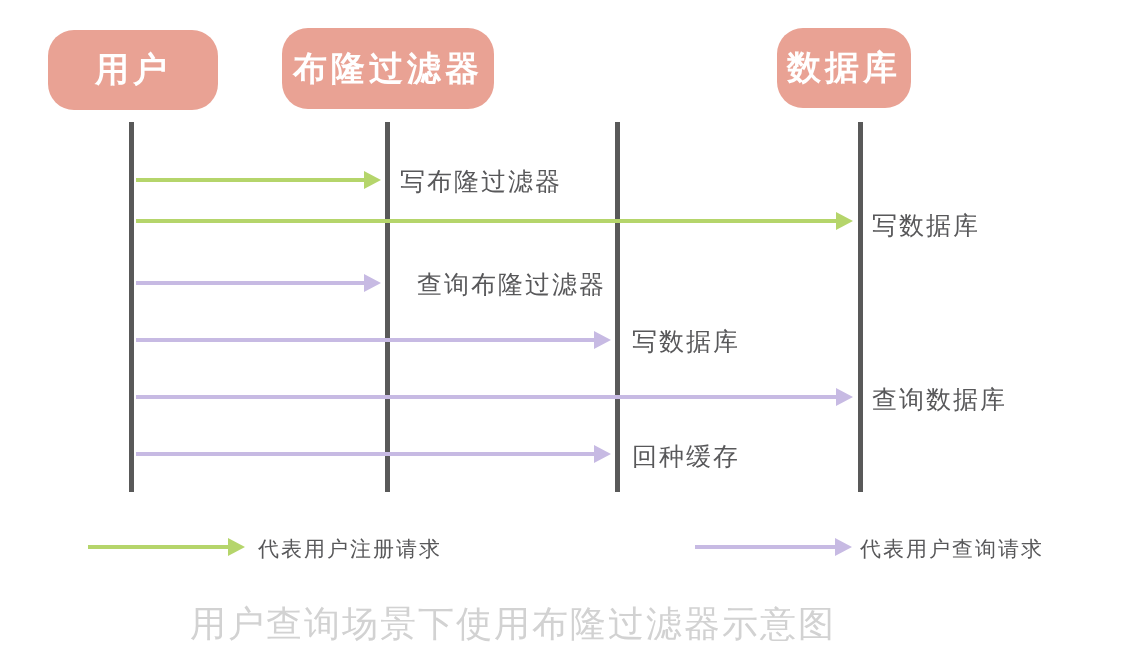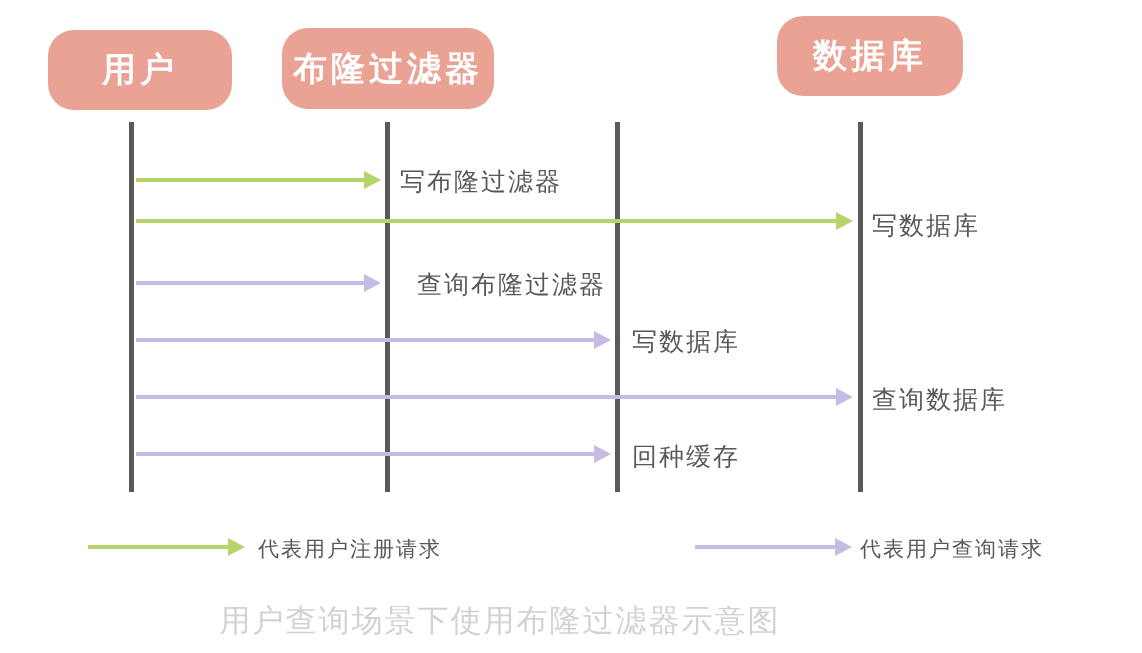--- a/index.html
+++ b/index.html
@@ -28,35 +28,35 @@
   .msg-label {
     position:absolute; transform:translateY(-50%); font-size:25px;
     color:var(--label-text); letter-spacing:2px; white-space:nowrap;
   }
   .legend-label {
     position:absolute; transform:translateY(-50%); font-size:21px;
     color:var(--label-text); letter-spacing:2px; white-space:nowrap;
   }
   .caption {
     position:absolute; left:190px; top:600px; width:620px; text-align:center;
-    font-size:31px; color:var(--caption-text); letter-spacing:2px; white-space:nowrap;
+    font-size:36px; color:var(--caption-text); letter-spacing:2px; white-space:nowrap;
   }
 </style>
 </head>
 <body>
 
 <div class="stage">
 
-  <div class="actor" style="left:48px; top:30px; width:184px; height:80px">
+  <div class="actor" style="left:48px; top:30px; width:170px; height:80px">
     <span>用户</span>
   </div>
   <div class="actor" style="left:282px; top:28px; width:212px; height:81px">
     <span>布隆过滤器</span>
   </div>
-  <div class="actor" style="left:777px; top:16px; width:186px; height:80px">
+  <div class="actor" style="left:777px; top:28px; width:134px; height:80px">
     <span>数据库</span>
   </div>
 
   <div class="lifeline" style="left:129px"></div>
   <div class="lifeline" style="left:385px"></div>
   <div class="lifeline" style="left:615px"></div>
   <div class="lifeline" style="left:858px"></div>
 
   <div class="arrow register" style="left:136px; top:178px; width:228px"></div>
   <div class="msg-label" style="left:400px; top:181px">写布隆过滤器</div>

